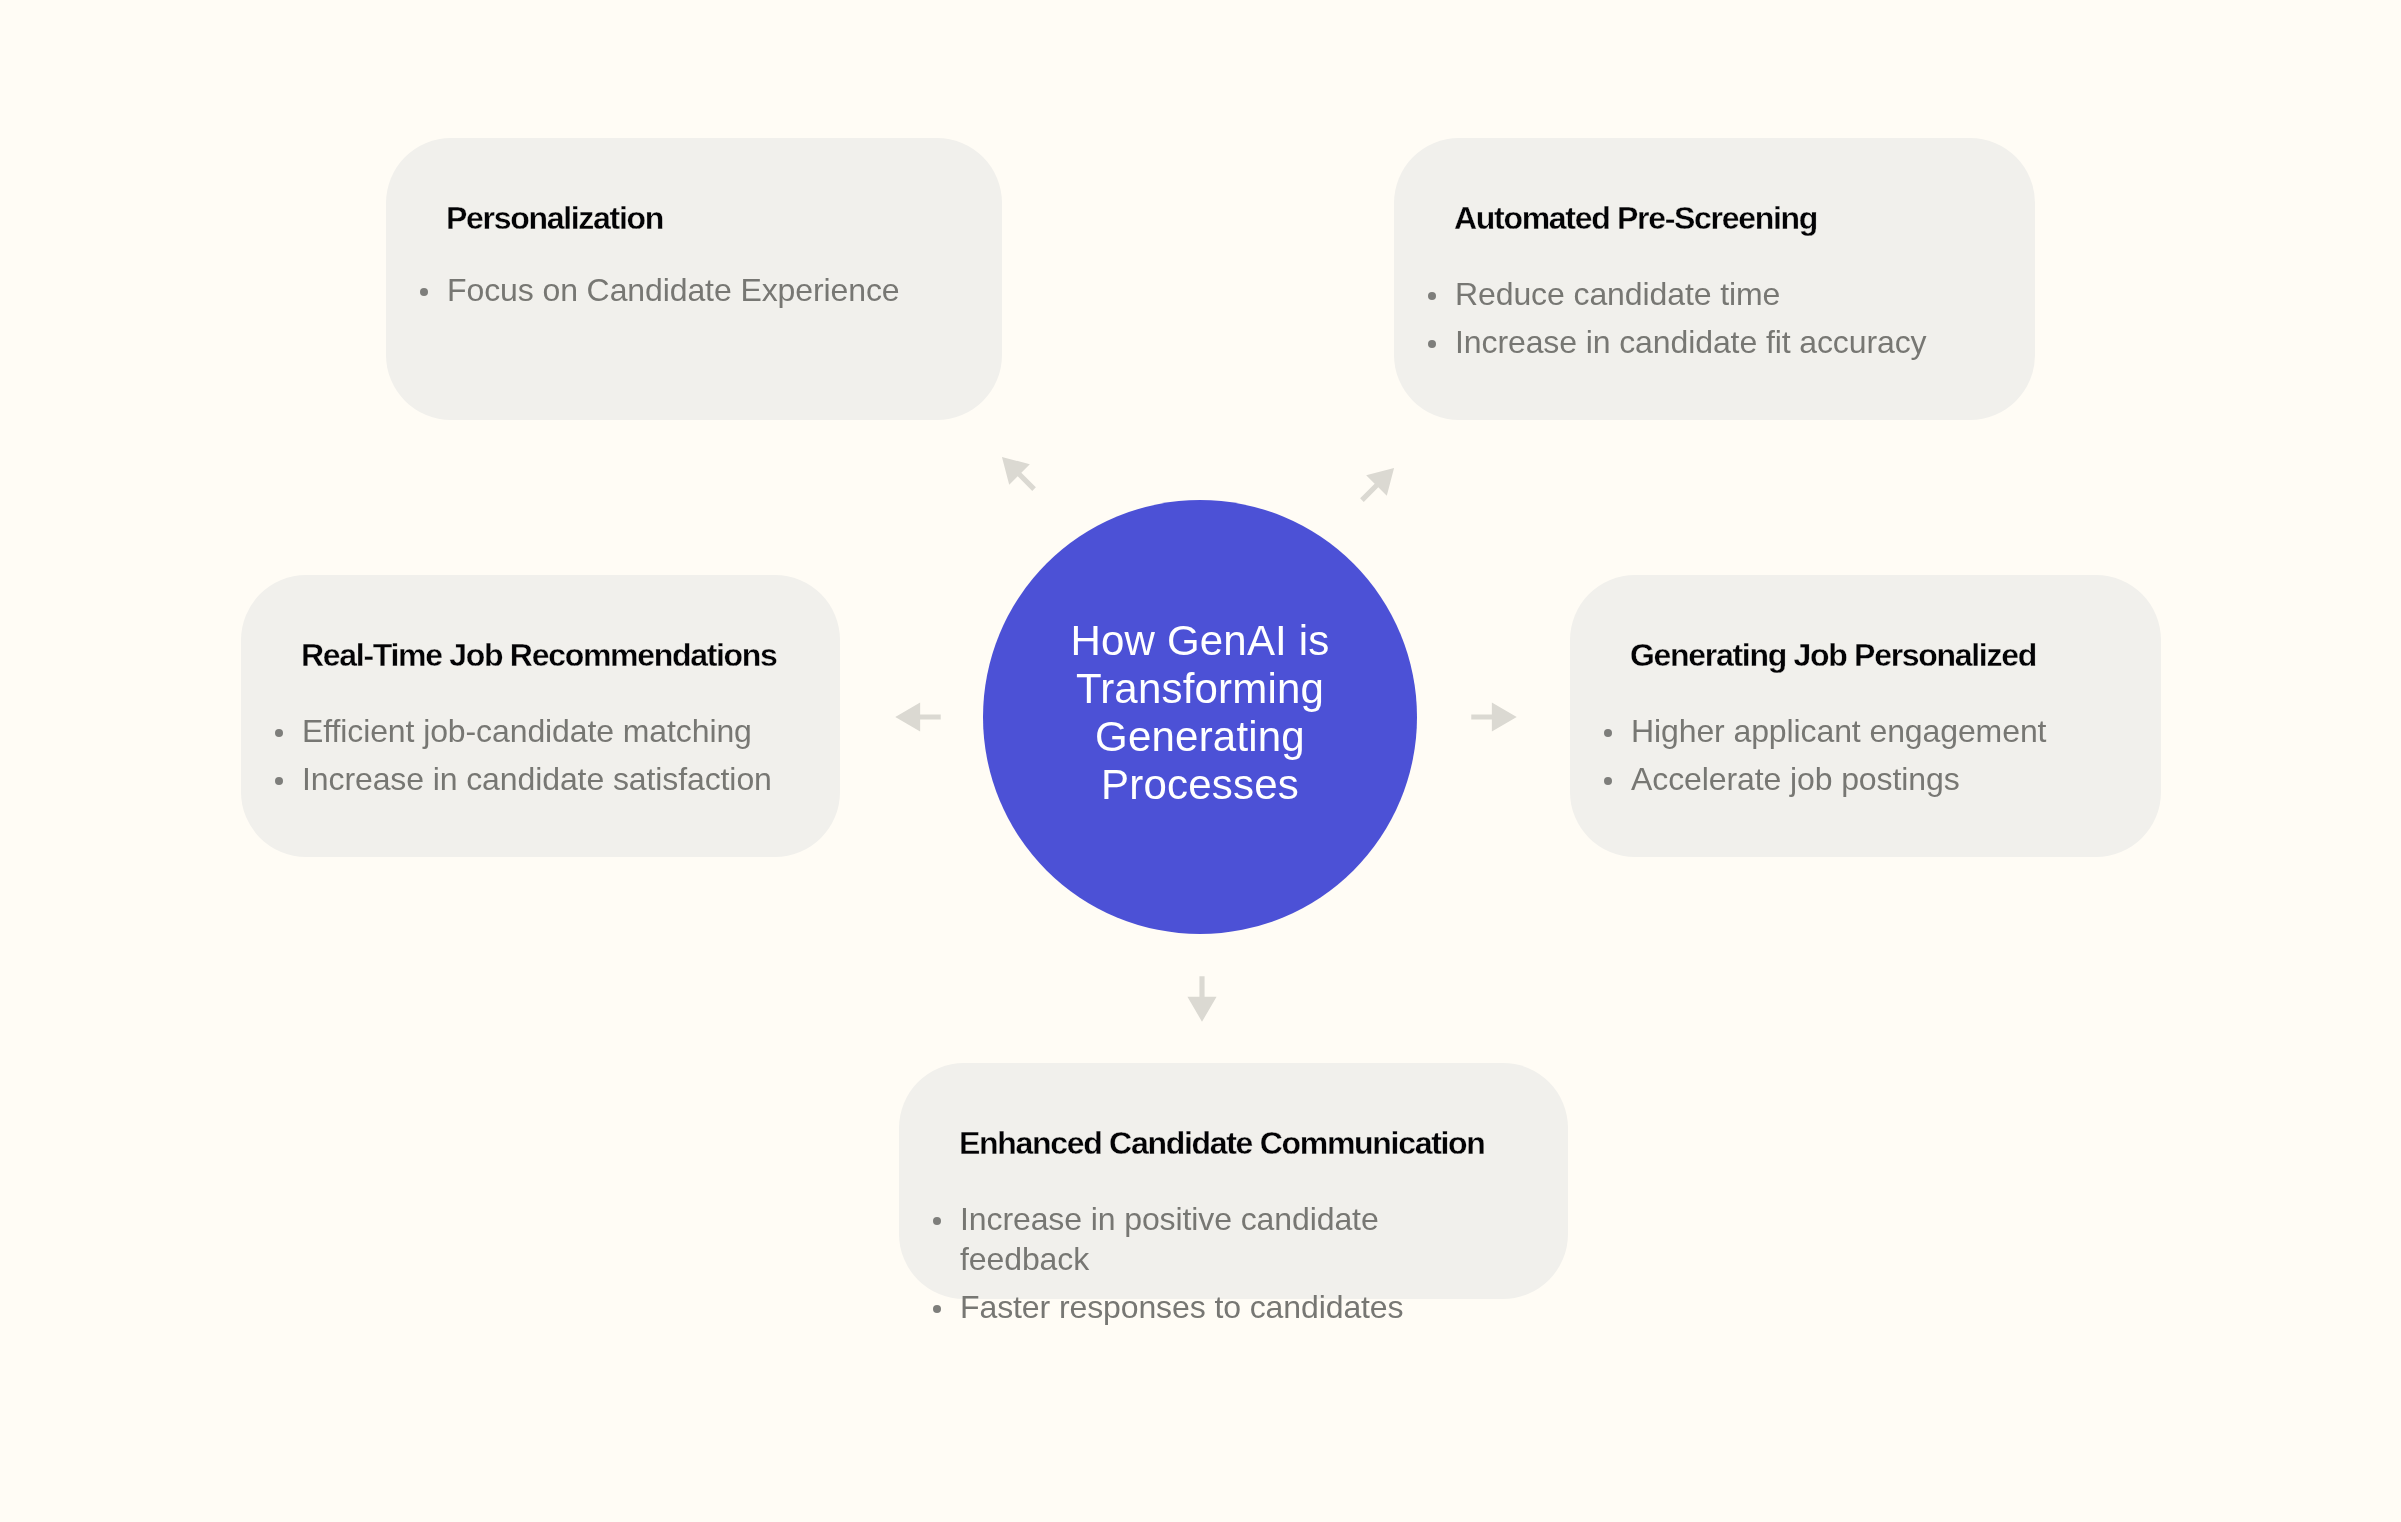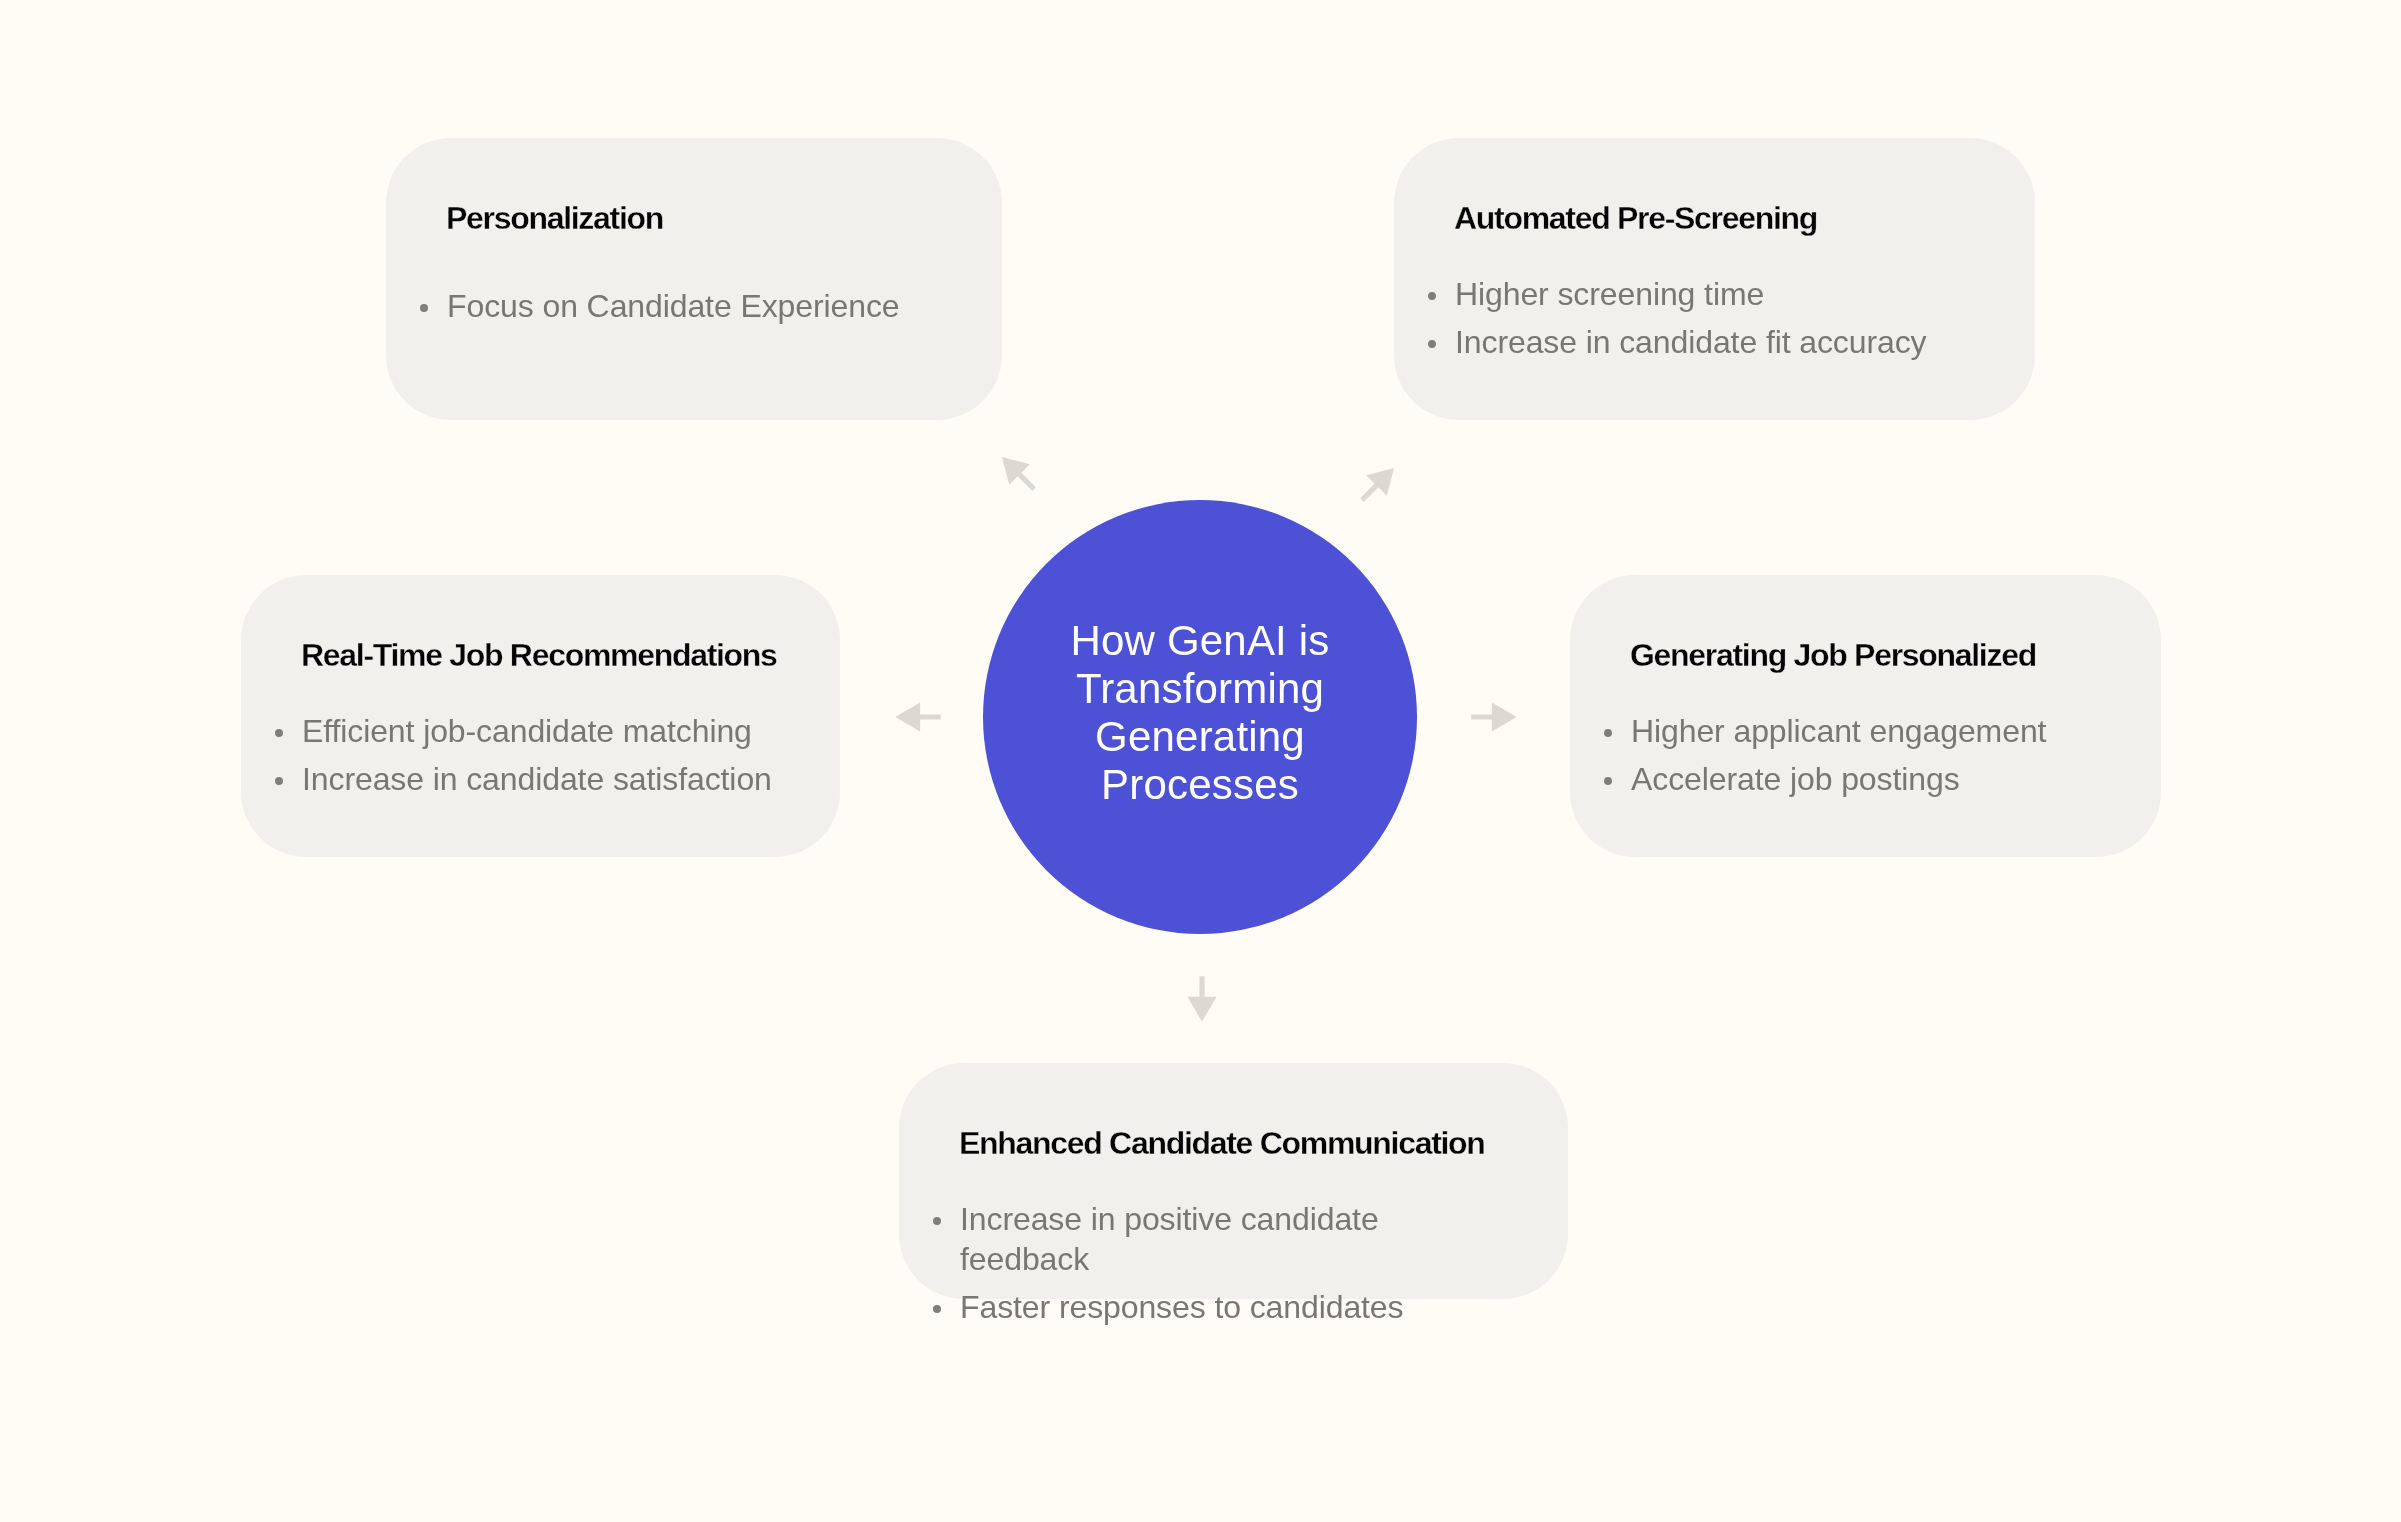--- a/index.html
+++ b/index.html
@@ -71,29 +71,29 @@
 
   .arrow{position:absolute;overflow:visible;}
 </style>
 </head>
 <body>
 
 <div id="stage">
 
   <div class="card" style="left:386px;top:138px;width:616px;height:282px;">
     <div class="card-title" style="left:60px;top:64px;">Personalization</div>
-    <ul class="bullets" style="left:33px;top:148px;width:580px;">
+    <ul class="bullets" style="left:33px;top:132px;width:580px;">
       <li>Focus on Candidate Experience</li>
     </ul>
   </div>
 
   <div class="card" style="left:1394px;top:138px;width:641px;height:282px;">
     <div class="card-title" style="left:60px;top:64px;">Automated Pre-Screening</div>
     <ul class="bullets" style="left:33px;top:136px;width:580px;">
-      <li>Higher screening time</li>
+      <li>Reduce candidate time</li>
       <li>Increase in candidate fit accuracy</li>
     </ul>
   </div>
 
   <div class="card" style="left:241px;top:575px;width:599px;height:282px;">
     <div class="card-title" style="left:60px;top:64px;">Real-Time Job Recommendations</div>
     <ul class="bullets" style="left:33px;top:136px;width:546px;">
       <li>Efficient job-candidate matching</li>
       <li>Increase in candidate satisfaction</li>
     </ul>

